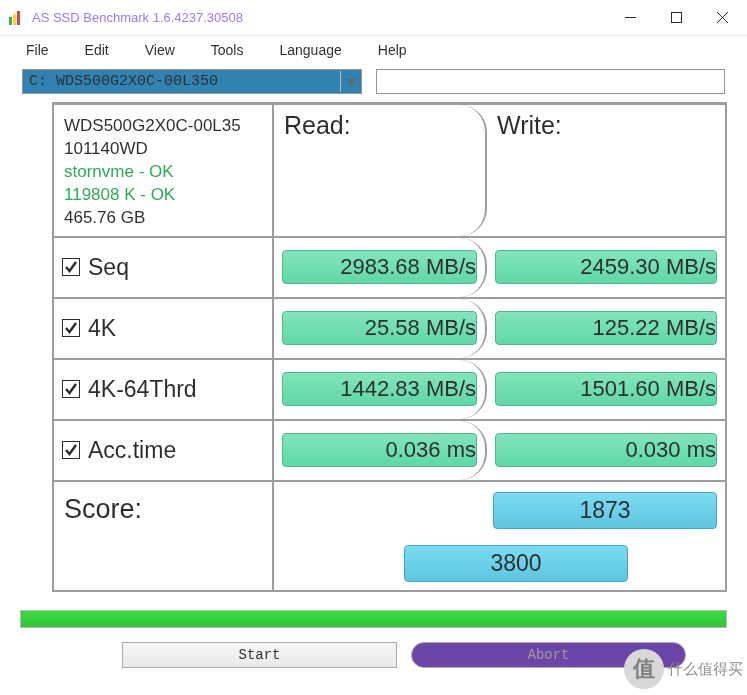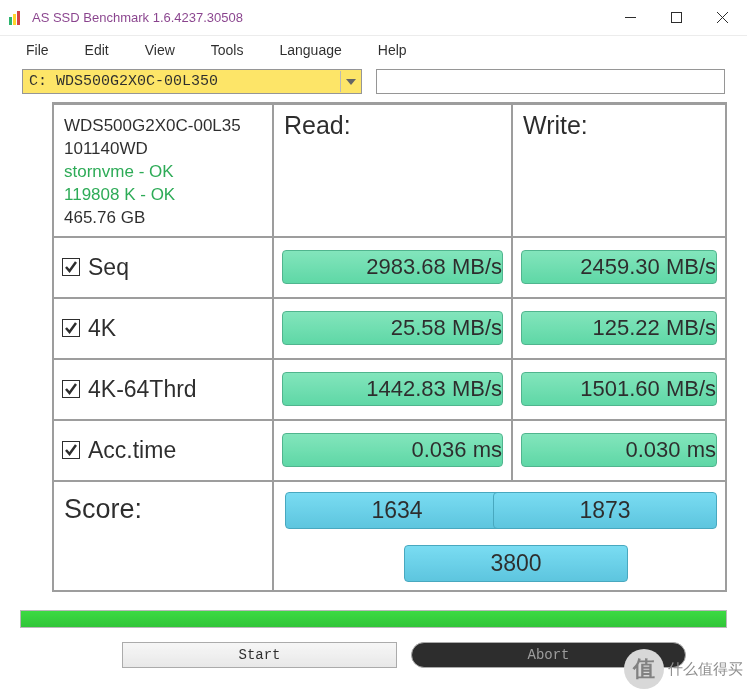--- a/index.html
+++ b/index.html
@@ -18,21 +18,21 @@
       align-items: center;
       padding: 0 2px 0 8px;
       border-bottom: 1px solid #e8e8e8;
     }
     .titlebar-icon {
       width: 16px; height: 16px;
       display: flex; align-items: center; justify-content: center;
       margin-right: 8px;
     }
     .titlebar-icon svg { width: 16px; height: 16px; }
-    .titlebar-text { font-size: 13px; color: #701a75; flex: 1; }
+    .titlebar-text { font-size: 13px; color: #8b5cf6; flex: 1; }
     .win-buttons { display: flex; }
     .win-btn {
       width: 46px; height: 32px;
       display: flex; align-items: center; justify-content: center;
       font-size: 14px; color: #000; cursor: default;
     }
     .win-btn svg { width: 11px; height: 11px; stroke: #000; stroke-width: 1; fill: none; }
     .menubar {
       height: 28px;
       display: flex;
@@ -43,21 +43,21 @@
       color: #000;
     }
     .menubar .item { cursor: default; }
     .drive-row {
       display: flex;
       gap: 14px;
       padding: 5px 22px 8px 22px;
     }
     .drive-select {
       width: 340px; height: 25px;
-      background: #fde047;
+      background: #0369a1;
       border: 1px solid #808080;
       display: flex; align-items: center;
       padding: 0 6px;
       font-family: "Courier New", monospace;
       font-size: 15px;
       position: relative;
     }
     .drive-select-arrow {
       position: absolute; right: 1px; top: 1px; bottom: 1px;
       width: 20px;
@@ -76,21 +76,21 @@
     .grid {
       border: 2px solid #888;
       border-top: 3px solid #888;
     }
     .row {
       display: flex;
       border-bottom: 2px solid #888;
     }
     .row:last-child { border-bottom: none; }
     .c1 { width: 220px; border-right: 2px solid #888; }
-    .c2 { width: 239px; border-right: 2px solid #888; }
+    .c2 { width: 213px; border-right: 2px solid #888; border-radius: 27px; }
     .c3 { flex: 1; }
     .head-row .c2, .head-row .c3 {
       font-size: 25px; padding: 6px 10px 0 10px;
     }
     .dev-cell {
       padding: 10px 8px 6px 10px;
       font-size: 17px;
       line-height: 1.35;
     }
     .dev-cell .ok { color: #009933; }
@@ -154,21 +154,21 @@
     }
     .button {
       height: 26px;
       border: 1px solid #999;
       background: linear-gradient(#f5f5f5, #e4e4e4);
       font-family: "Courier New", monospace;
       font-size: 14px;
       display: flex; align-items: center; justify-content: center;
     }
     .btn-start { width: 275px; }
-    .btn-abort { width: 275px; color: #888; background: #000000; border-radius: 13px; }
+    .btn-abort { width: 275px; color: #888; background: #4c1d95; border-radius: 13px; }
     .watermark {
       position: absolute;
       right: 4px; bottom: 6px;
       display: flex; align-items: center; gap: 4px;
       color: #777;
       font-size: 15px;
       pointer-events: none;
     }
     .watermark-circle {
       width: 40px; height: 40px; border-radius: 50%;
@@ -309,21 +309,20 @@
           <div class="pill">0.036 ms</div>
         </div>
       <div class="c3 val-cell">
           <div class="pill">0.030 ms</div>
         </div>
     </div>
 
     <div class="row score-row">
       <div class="c1 score-label">Score:</div>
       <div class="score-right">
-        <div class="score-pill score-read">1634</div>
         <div class="score-pill score-write">1873</div>
         <div class="score-pill score-total">3800</div>
       </div>
     </div>
 
   </div>
 </div>
 
 <div class="progress-wrap"></div>
 

